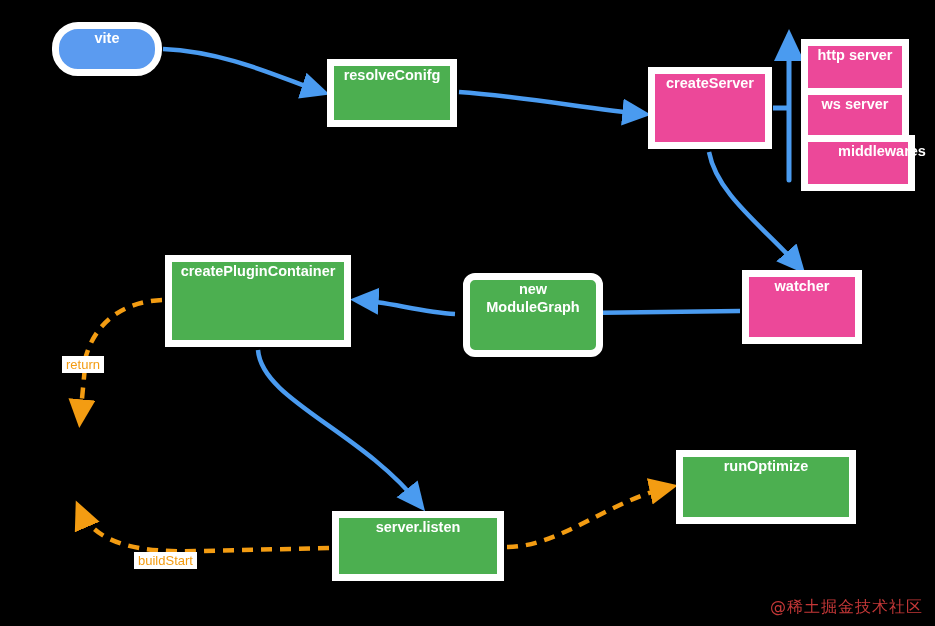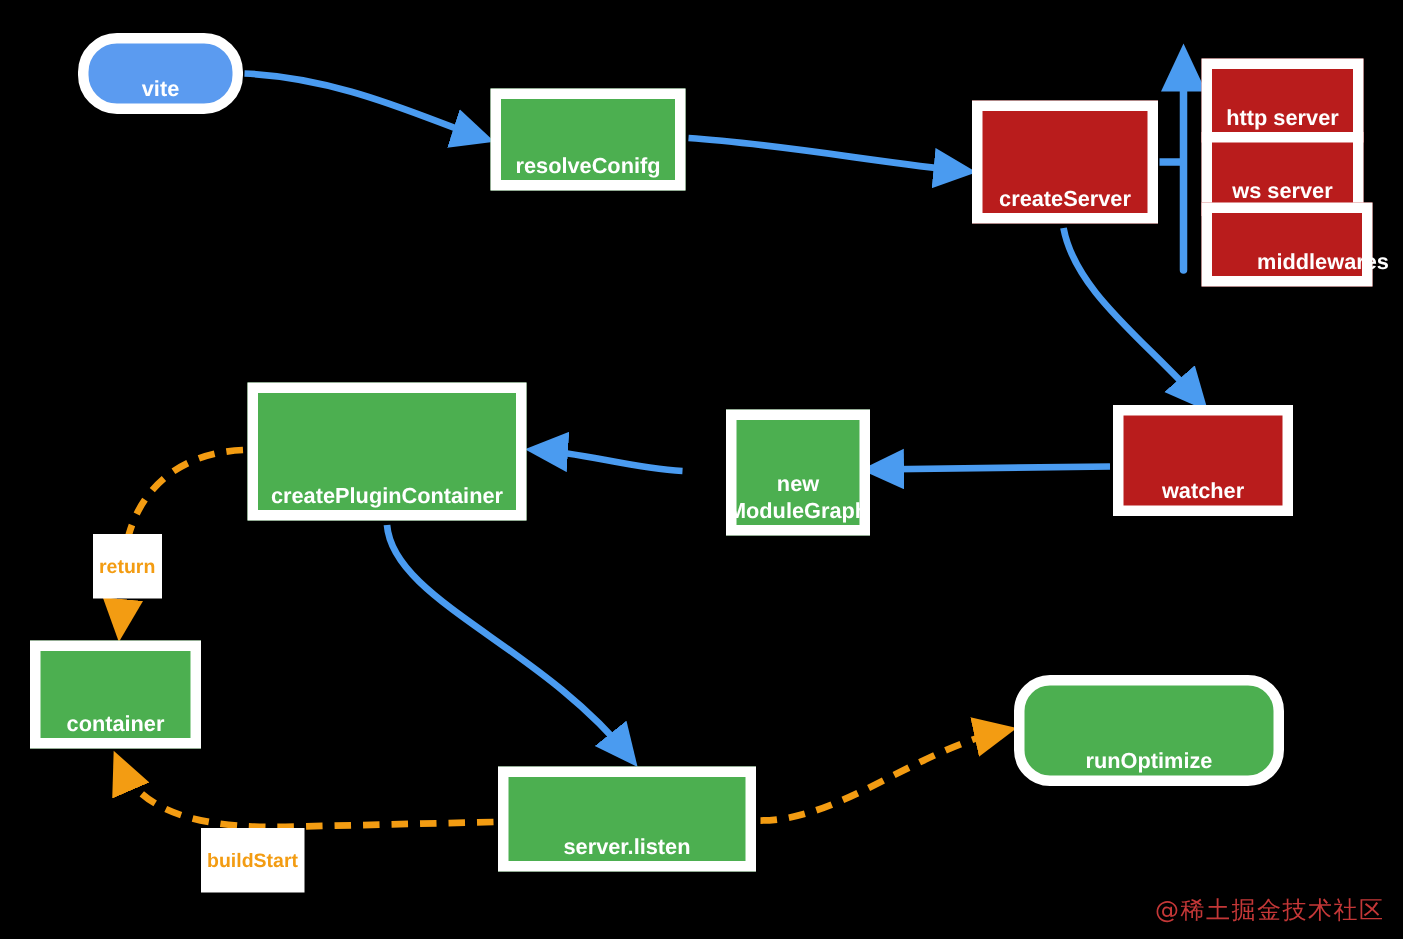--- a/index.html
+++ b/index.html
@@ -18,43 +18,43 @@
   #edges {
     position: absolute;
     left: 0; top: 0;
     width: 935px;
     height: 626px;
   }
   .node {
     position: absolute;
     box-sizing: border-box;
     display: flex;
-    align-items: flex-end;
+    align-items: flex-start;
     justify-content: center;
     text-align: center;
     color: #ffffff;
     font-weight: bold;
     font-size: 14.5px;
     line-height: 1.25;
     background: #4caf50;
     border: 7px solid #ffffff;
     z-index: 5;
   }
-  .node.blue { background: #b91c1c; }
+  .node.blue { background: #ec4899; }
   .node.pill {
     border-radius: 26px;
     background: #5b9bf0;
   }
   .edge-label {
     position: absolute;
     color: #f39c12;
     background: #ffffff;
-    font-weight: bold;
+    font-weight: normal;
     font-size: 13px;
-    padding: 14px 4px;
+    padding: 1px 4px;
     z-index: 8;
     white-space: nowrap;
   }
   #watermark {
     position: absolute;
     right: 12px;
     bottom: 8px;
     color: #ef4444;
     font-size: 16px;
     letter-spacing: 1px;
@@ -123,38 +123,35 @@
   </div>
 
   <div class="node blue" style="left:801px; top:135px; width:114px; height:56px;padding-left:48px;">
     <span>middlewares</span>
   </div>
 
   <div class="node" style="left:165px; top:255px; width:186px; height:92px;">
     <span>createPluginContainer</span>
   </div>
 
-  <div class="node" style="left:484px; top:273px; width:96px; height:84px; white-space:pre-line;">
+  <div class="node" style="left:463px; top:273px; width:140px; height:84px; white-space:pre-line;border-radius:12px;">
     <span style="white-space:pre-line;">new
 ModuleGraph</span>
   </div>
 
   <div class="node blue" style="left:742px; top:270px; width:120px; height:74px;">
     <span>watcher</span>
   </div>
 
-  <div class="node" style="left:20px; top:427px; width:114px; height:72px;">
-    <span>container</span>
-  </div>
 
   <div class="node" style="left:332px; top:511px; width:172px; height:70px;">
     <span>server.listen</span>
   </div>
 
-  <div class="node" style="left:676px; top:450px; width:180px; height:74px;border-radius:24px;">
+  <div class="node" style="left:676px; top:450px; width:180px; height:74px;">
     <span>runOptimize</span>
   </div>
 
   <div class="edge-label" style="left:62px; top:356px;">
     <span>return</span>
   </div>
 
   <div class="edge-label" style="left:134px; top:552px;">
     <span>buildStart</span>
   </div>

